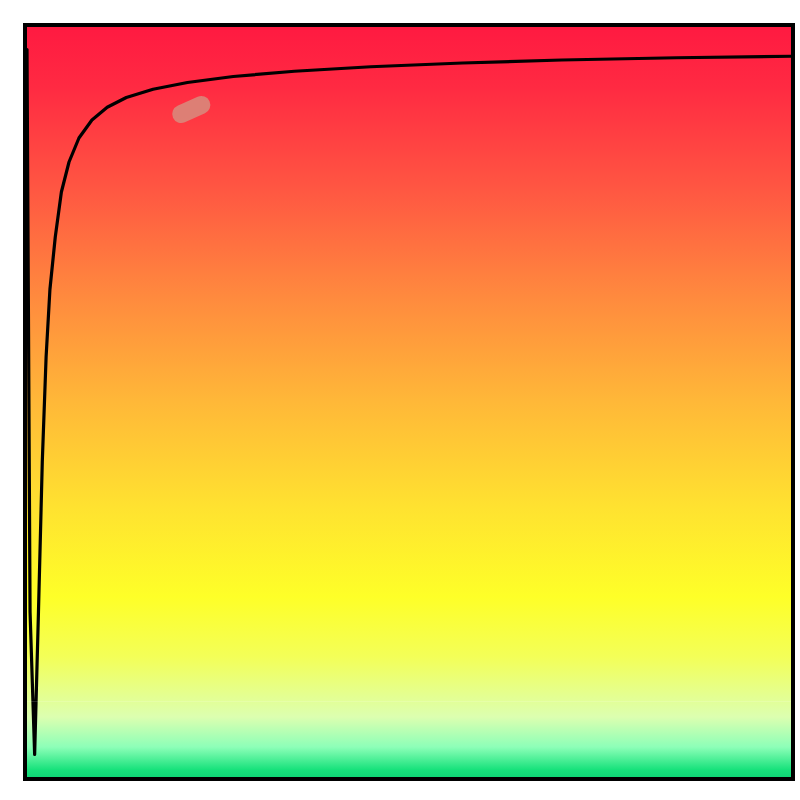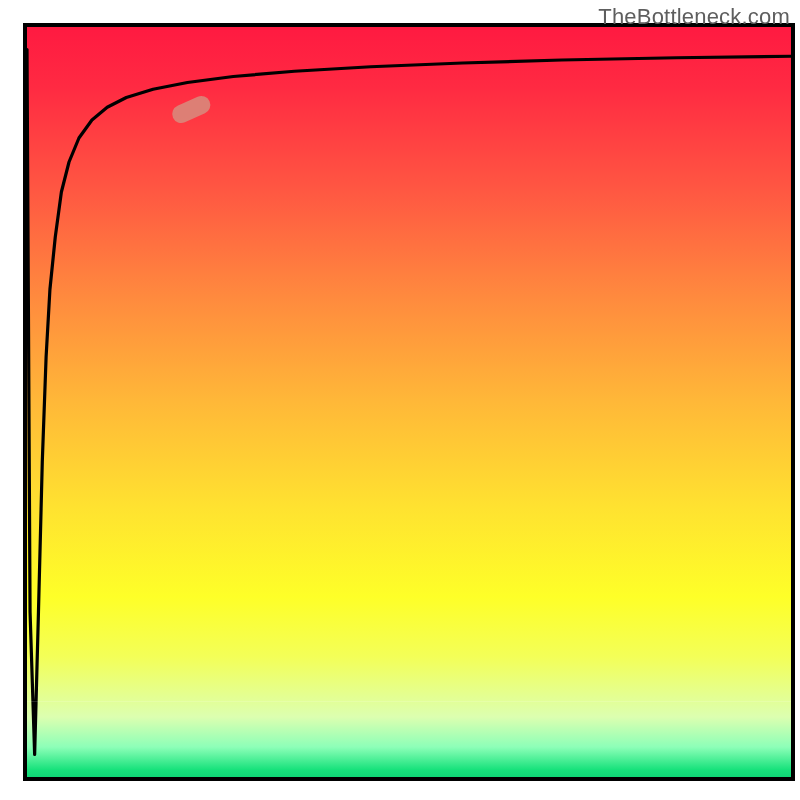--- a/index.html
+++ b/index.html
@@ -76,21 +76,20 @@
   .marker {
     fill: #d88a7c;
     opacity: 0.88;
   }
 </style>
 </head>
 <body>
 
 <div class="chart-container">
 
-  <div class="watermark">TheBottleneck.com</div>
 
   <div class="plot-frame">
     <svg class="curve" viewBox="0 0 764 750" preserveAspectRatio="none">
       <path id="curve-path" d="M0.00 22.50 L3.06 585.00 L7.64 727.50 L11.46 585.00 L15.28 435.00 L19.10 330.00 L22.92 262.50 L28.27 210.00 L34.38 165.00 L42.02 135.00 L51.95 111.00 L64.94 93.00 L80.22 80.25 L99.32 70.50 L126.06 62.25 L160.44 55.50 L206.28 49.50 L267.40 44.25 L343.80 39.75 L435.48 36.00 L534.80 33.00 L649.40 30.75 L764.00 29.25"></path>
       <g id="marker-g" transform="translate(164.26,82.50) rotate(-24)">
         <rect class="marker" x="-20" y="-9" width="40" height="18" rx="9" ry="9"></rect>
       </g>
     </svg>
   </div>
 

